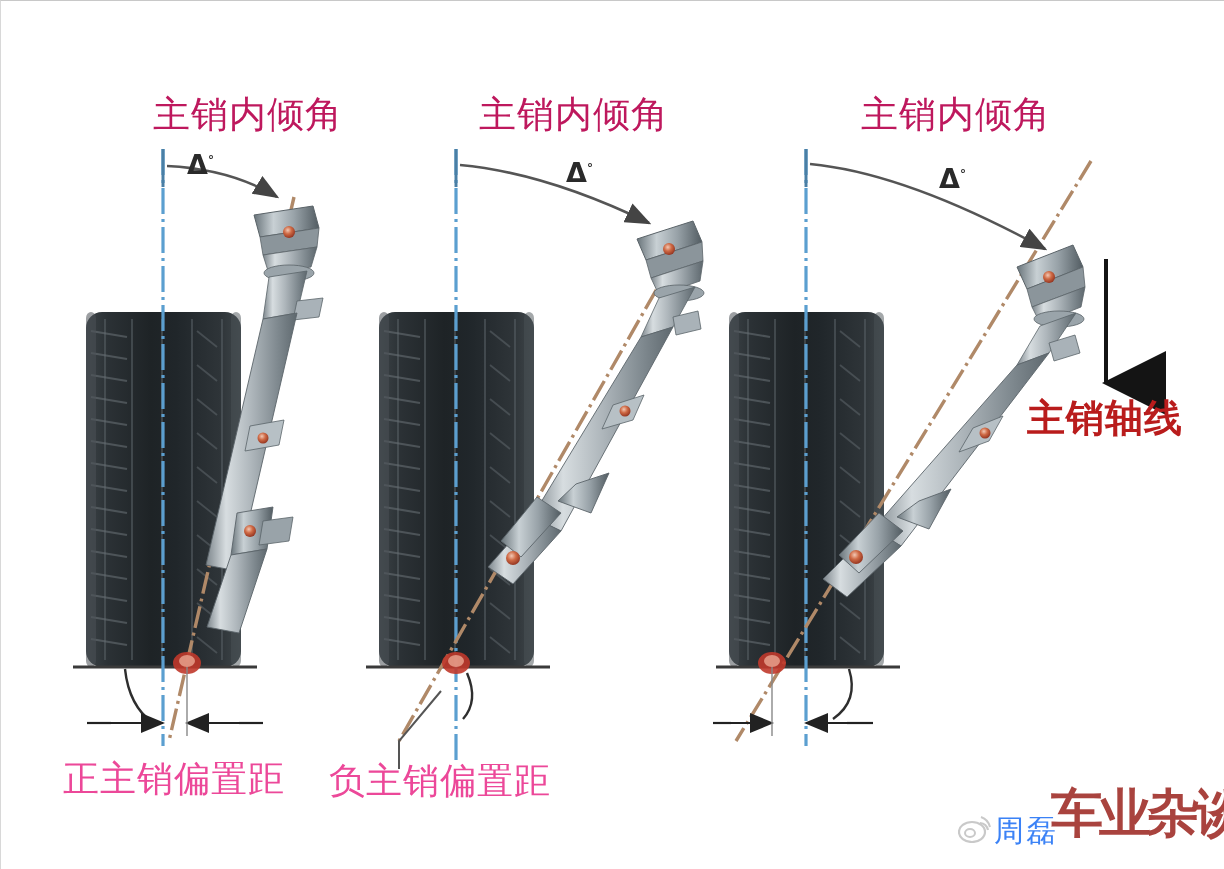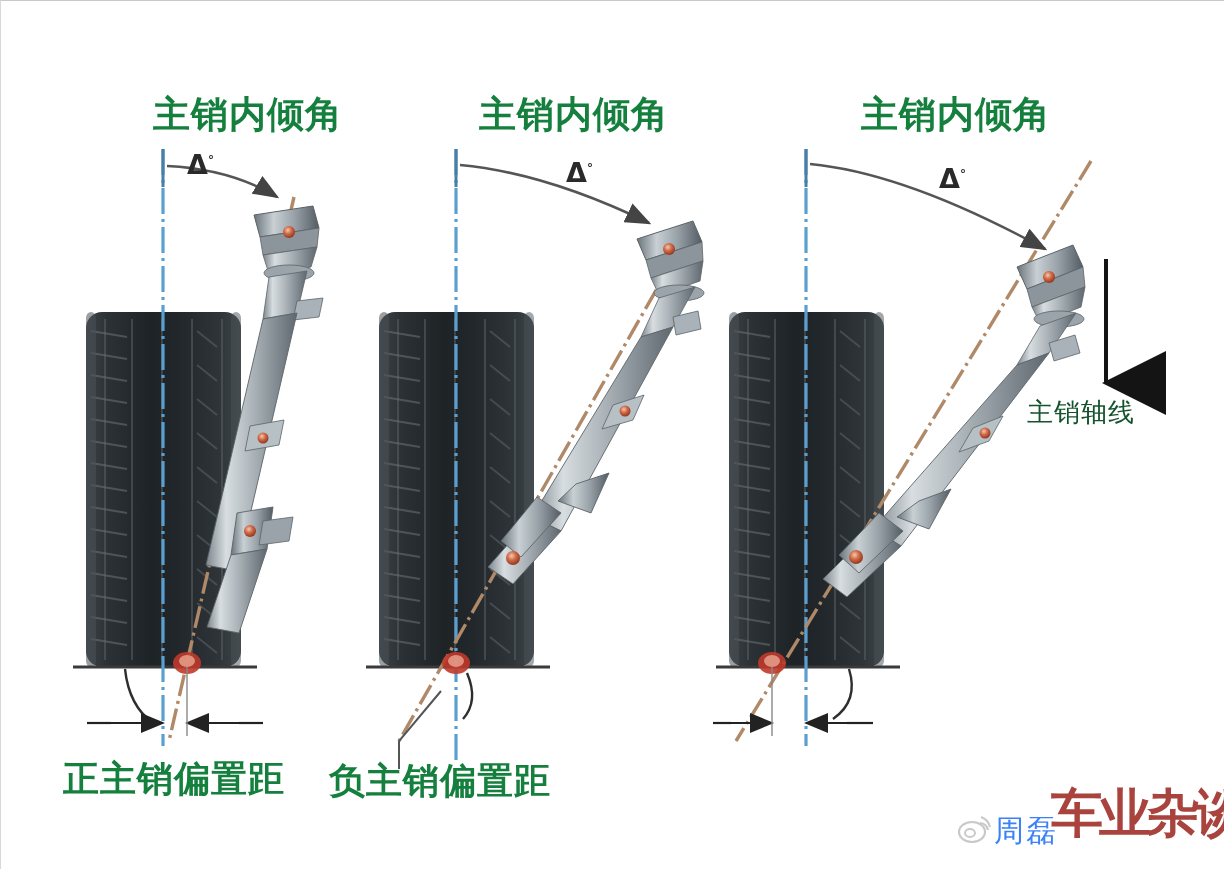--- a/index.html
+++ b/index.html
@@ -16,45 +16,45 @@
     font-family: "DejaVu Sans", "Liberation Sans", sans-serif;
     border-top: 1px solid #c8c8c8;
     border-left: 1px solid #d8d8d8;
     box-sizing: border-box;
   }
 
   
   .title {
     position: absolute;
     font-size: 37px;
-    font-weight: bold;
-    color: #15803d;
+    font-weight: normal;
+    color: #be185d;
     letter-spacing: 1px;
     white-space: nowrap;
     line-height: 1;
   }
 
   
   .caption {
     position: absolute;
     font-size: 36px;
-    font-weight: bold;
-    color: #15803d;
+    font-weight: normal;
+    color: #ec4899;
     letter-spacing: 1px;
     white-space: nowrap;
     line-height: 1;
     text-align: right;
   }
 
   
   .axis-label {
     position: absolute;
-    font-size: 26px;
-    font-weight: normal;
-    color: #14532d;
+    font-size: 38px;
+    font-weight: bold;
+    color: #b91c1c;
     letter-spacing: 1px;
     white-space: nowrap;
     line-height: 1;
   }
 
   
   .angle-mark {
     position: absolute;
     font-size: 27px;
     font-weight: bold;

